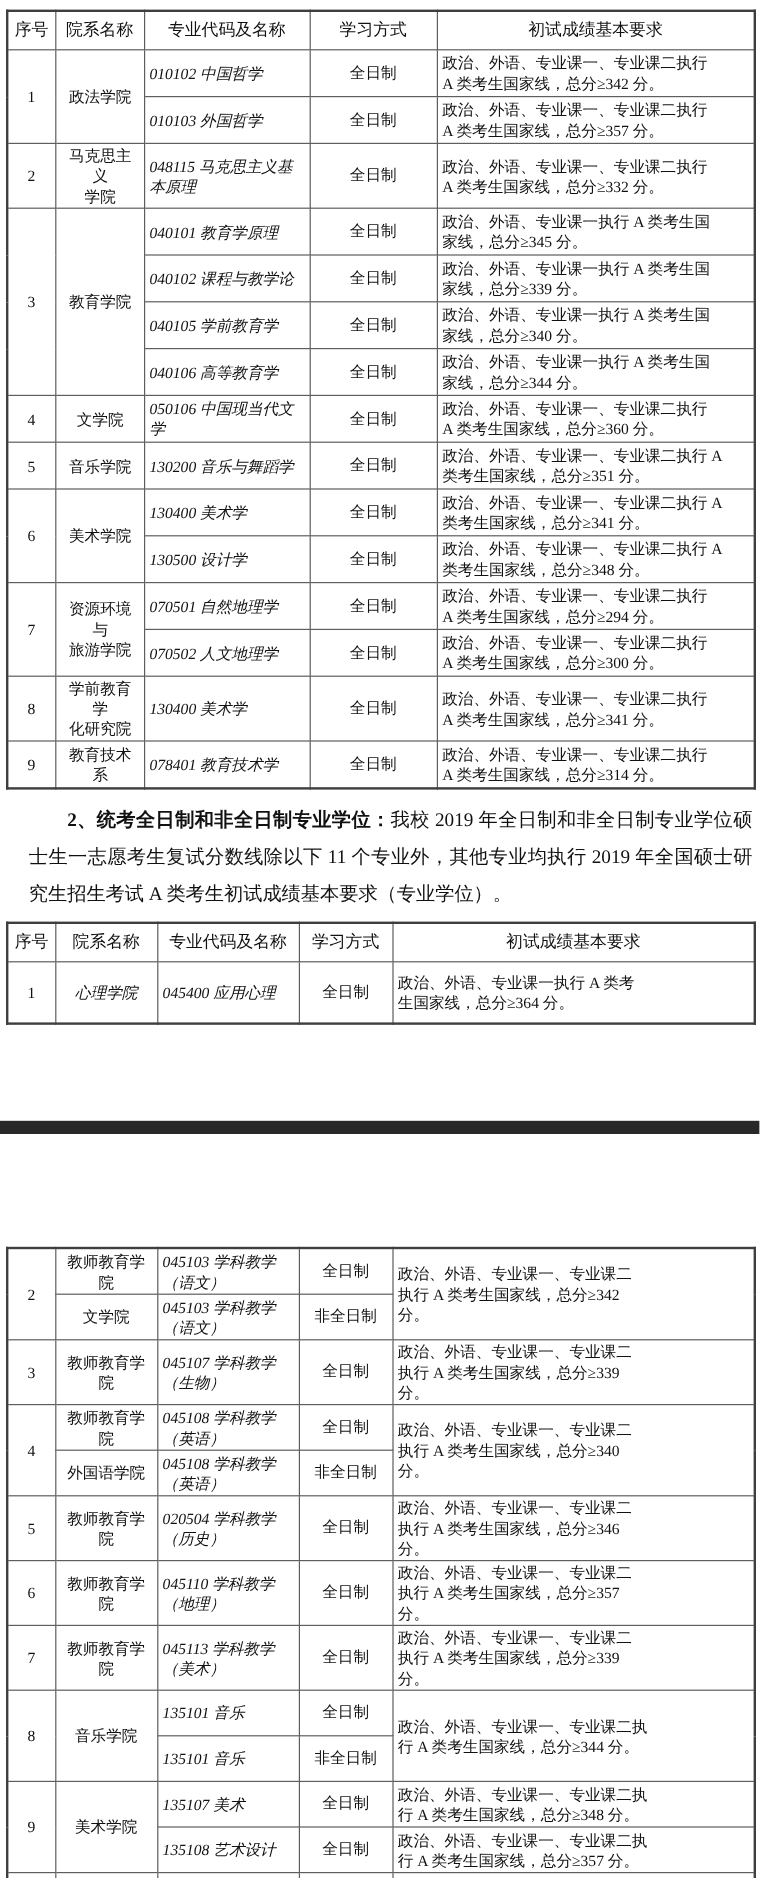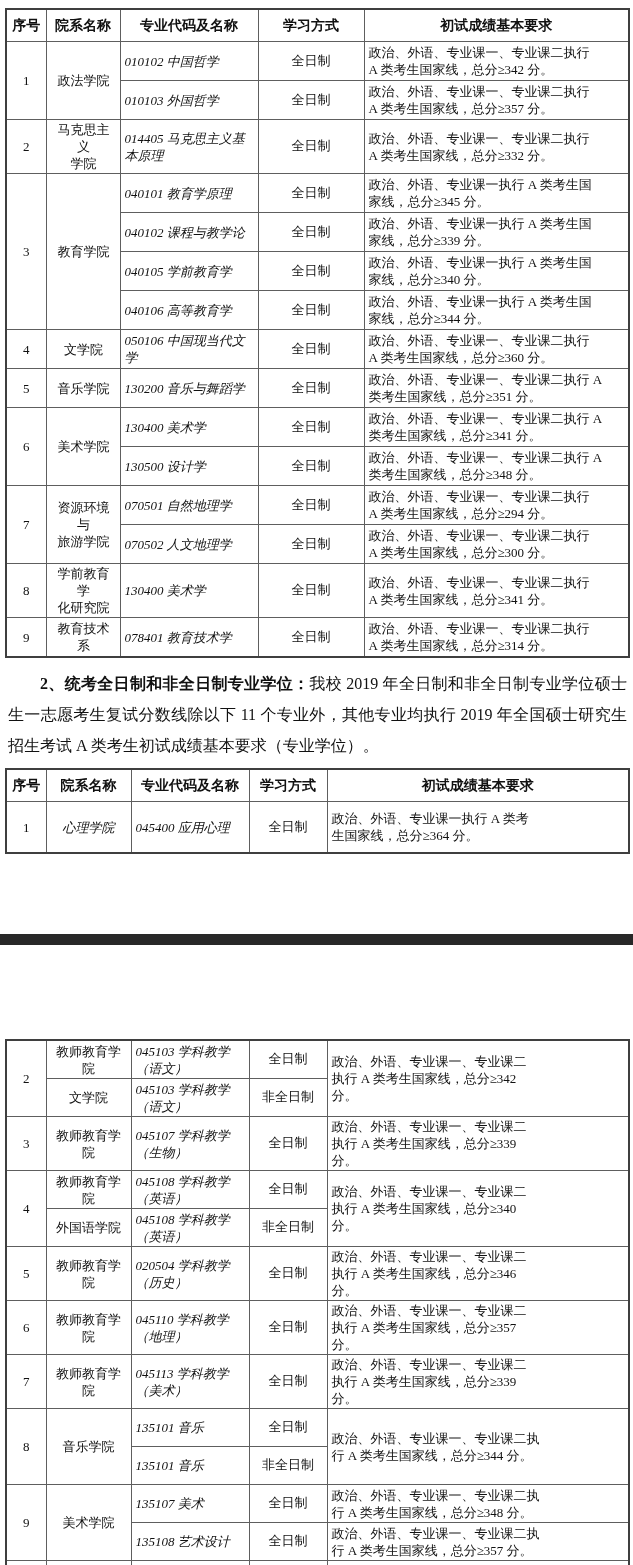--- a/index.html
+++ b/index.html
@@ -14,37 +14,37 @@
     margin-left:5px;
   }
   table{border:2px solid #3f3f3f;}
   th,td{
     border:1px solid #5e5e5e;
     font-size:13px;line-height:17px;
     padding:1px 4px;
     vertical-align:middle;
     overflow:hidden;
   }
-  th{font-size:14px;font-weight:bold;text-align:center;height:27px;padding:2px;}
+  th{font-size:14px;font-weight:normal;text-align:center;height:27px;padding:2px;}
   td{white-space:pre-line;}
   .c-seq{text-align:center;}
   .c-mode{text-align:center;font-family:Liberation Mono, monospace;}
   .c-code{text-align:left;font-style:italic;}
   .c-req{text-align:left;}
   .t1{margin-top:8px;}
   .t1 td{height:36px;}
   .t1 .c-dept{text-align:center;padding-left:5px;}
   .t2{margin-top:7px;}
   .t2 td{height:48px;}
   .t2 .c-dept{text-align:center;font-style:italic;}
   .t3{margin-top:94px;}
   .t3 td{height:35px;}
   .t3 .c-dept{text-align:center;}
   .para{
-    margin:10px 6px 0 8px;
+    margin:10px 6px 0 24px;
     font-size:16px;line-height:31px;
     text-align:justify;text-indent:2em;
   }
   .para b{font-weight:bold;}
   .divider{
     width:633px;height:11px;background:#282828;
     margin-top:80px;
   }
 </style>
 </head>
@@ -79,21 +79,21 @@
       <tr>
         <td class="c-code">010103 外国哲学</td>
         <td class="c-mode">全日制</td>
         <td class="c-req">政治、外语、专业课一、专业课二执行
 A 类考生国家线，总分≥357 分。</td>
       </tr>
       <tr>
         <td class="c-seq">2</td>
         <td class="c-dept">马克思主义
 学院</td>
-        <td class="c-code">014405 马克思主义基
+        <td class="c-code">048115 马克思主义基
 本原理</td>
         <td class="c-mode">全日制</td>
         <td class="c-req">政治、外语、专业课一、专业课二执行
 A 类考生国家线，总分≥332 分。</td>
       </tr>
       <tr>
         <td class="c-seq" rowspan="4">3</td>
         <td class="c-dept" rowspan="4">教育学院</td>
         <td class="c-code">040101 教育学原理</td>
         <td class="c-mode">全日制</td>

